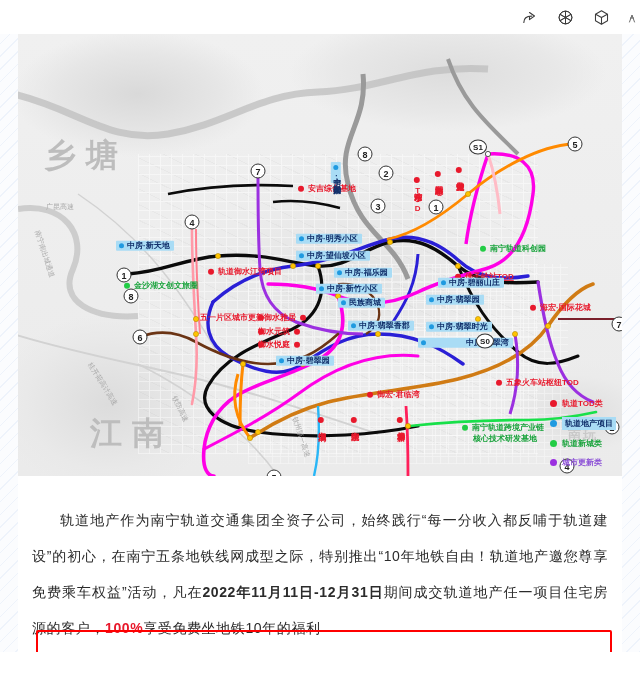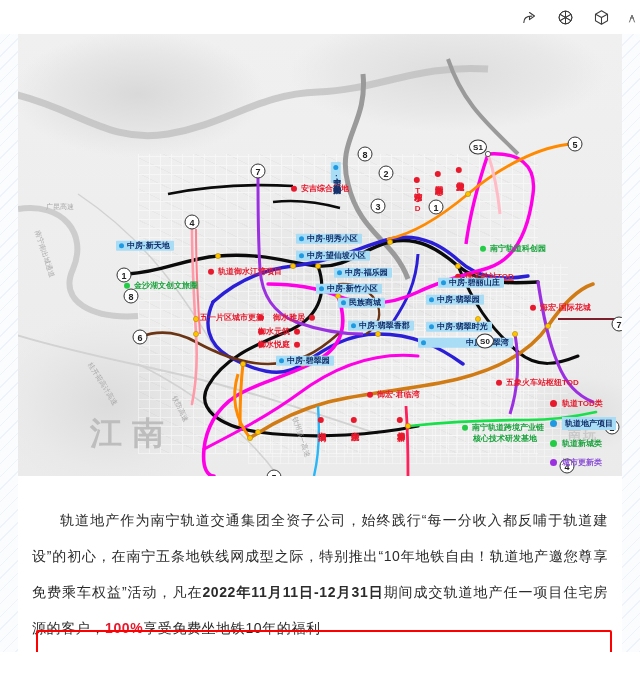--- a/index.html
+++ b/index.html
@@ -317,40 +317,41 @@
           </g>
 
           <g fill="#ffffff" stroke="#555" stroke-width="1">
             <circle cx="174" cy="192" r="2.6"></circle>
             <circle cx="470" cy="120" r="2.6"></circle>
             <circle cx="553" cy="110" r="2.6"></circle>
             <circle cx="549" cy="428" r="2.4"></circle>
           </g>
         </svg>
 
+        <div class="watermark" style="left:26px;top:100px;font-size:32px;">乡塘</div>
         <div class="watermark" style="left:72px;top:378px;font-size:32px;">江南</div>
         <div class="watermark" style="left:550px;top:392px;font-size:13px;letter-spacing:2px;color:#c9c9c9;">南玩</div>
 
         <div class="m-road-name" style="left:28px;top:168px;">广昆高速</div>
         <div class="m-road-name" style="left:2px;top:215px;transform:rotate(72deg);">南宁南出城通道</div>
         <div class="m-road-name" style="left:60px;top:345px;transform:rotate(58deg);">桂开荷高计高速</div>
         <div class="m-road-name" style="left:148px;top:370px;transform:rotate(64deg);">钦防高速</div>
         <div class="m-road-name" style="left:262px;top:398px;transform:rotate(72deg);">钦州第一高速</div>
 
-        <div class="m-label red" style="left:273px;top:155px;">安吉综合基地</div>
+        <div class="m-label red" style="left:280px;top:155px;">安吉综合基地</div>
         <div class="m-label blue" style="left:278px;top:205px;">中房·明秀小区</div>
         <div class="m-label blue" style="left:278px;top:222px;">中房·望仙坡小区</div>
         <div class="m-label blue" style="left:316px;top:239px;">中房·福乐园</div>
         <div class="m-label blue" style="left:298px;top:255px;">中房·新竹小区</div>
         <div class="m-label blue" style="left:320px;top:269px;">民族商城</div>
         <div class="m-label blue" style="left:98px;top:212px;">中房·新天地</div>
         <div class="m-label green" style="left:106px;top:252px;">金沙湖文创文旅圈</div>
         <div class="m-label red" style="left:190px;top:238px;">轨道御水江湾项目</div>
         <div class="m-label pinkline" style="left:182px;top:284px;">五一片区城市更新</div>
-        <div class="m-label red" style="left:240px;top:284px;padding-left:15px;padding-right:10px;text-align:center;">御水雅居<span style="position:absolute;right:0;top:50%;width:6px;height:6px;border-radius:50%;background:#e8192c;transform:translateY(-50%);"></span></div>
+        <div class="m-label red" style="left:240px;top:284px;padding-left:6px;padding-right:10px;text-align:center;">御水雅居<span style="position:absolute;right:0;top:50%;width:6px;height:6px;border-radius:50%;background:#e8192c;transform:translateY(-50%);"></span></div>
         <div class="m-label red" style="left:240px;top:298px;padding-left:0;padding-right:10px;">御水元筑<span style="position:absolute;right:0;top:50%;width:6px;height:6px;border-radius:50%;background:#e8192c;transform:translateY(-50%);"></span></div>
         <div class="m-label red" style="left:240px;top:311px;padding-left:0;padding-right:10px;">御水悦庭<span style="position:absolute;right:0;top:50%;width:6px;height:6px;border-radius:50%;background:#e8192c;transform:translateY(-50%);"></span></div>
         <div class="m-label blue" style="left:258px;top:327px;">中房·碧翠园</div>
         <div class="m-label blue" style="left:408px;top:266px;">中房·翡翠园</div>
         <div class="m-label blue" style="left:330px;top:292px;">中房·翡翠香郡</div>
         <div class="m-label blue" style="left:408px;top:293px;">中房·翡翠时光</div>
         <div class="m-label blue" style="left:400px;top:309px;padding-left:48px;">中房·翡翠湾</div>
         <div class="m-label green" style="left:462px;top:215px;">南宁轨道科创园</div>
         <div class="m-label red" style="left:437px;top:243px;text-decoration:underline;">佛子岭站TOD</div>
         <div class="m-label blue" style="left:420px;top:249px;">中房·碧丽山庄</div>

